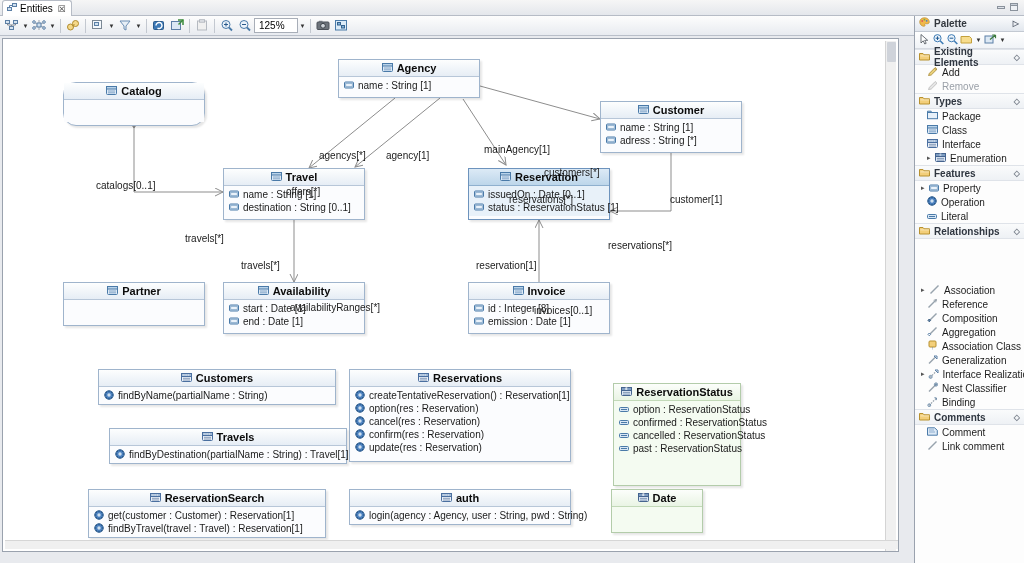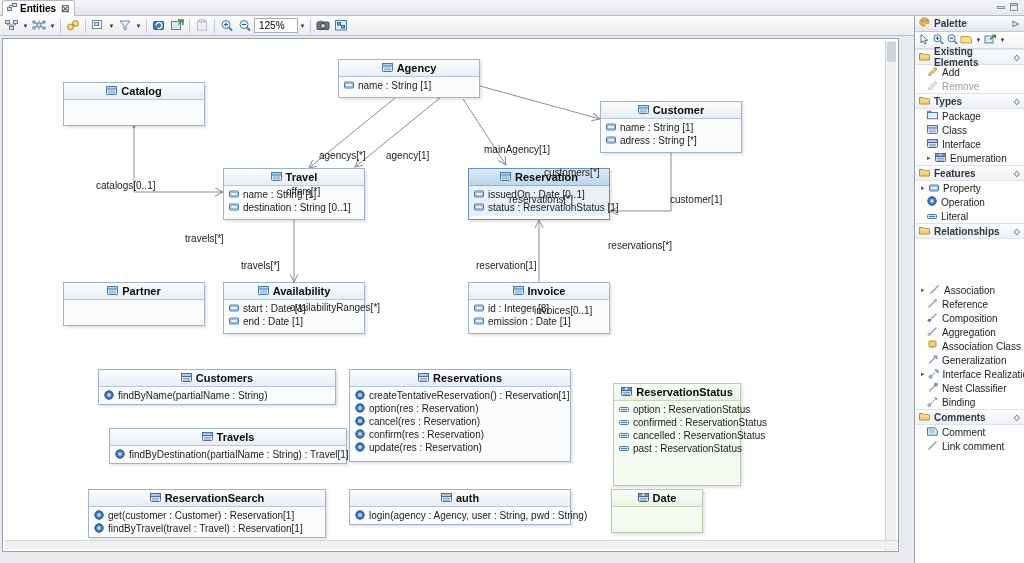--- a/index.html
+++ b/index.html
@@ -19,21 +19,21 @@
     background: linear-gradient(to bottom,#f6f6f6,#e4e7ec);
     border-bottom: 1px solid #b6bcc6;
   }
   .tab {
     position: absolute; left: 2px; top: 0px; height: 16px;
     display: flex; align-items: center; gap: 3px;
     padding: 0 5px 0 4px;
     background: #ffffff;
     border: 1px solid #b6bcc6; border-bottom: none;
     border-radius: 3px 3px 0 0;
-    font-size: 10px; font-weight: bold; color: #000;
+    font-size: 10px; font-weight: normal; color: #000;
   }
   .tab .close { font-size: 9px; color:#444; margin-left:2px; }
 
   
   .toolbar {
     position: absolute; left: 0; top: 16px; width: 914px; height: 20px;
     background: linear-gradient(to bottom,#fdfdfd,#e8ebf0);
     border-bottom: 1px solid #b9bfc9;
     display: flex; align-items: center; padding-left: 3px;
   }
@@ -307,21 +307,21 @@
 
           <path d="M291 181 L291 243" marker-end="url(#oarrow)"></path>
 
           <path d="M536 181 L536 243" marker-end="url(#oarrow)" transform="rotate(180 536 212)"></path>
 
           <path d="M668 114 L668 172 L607 172" marker-end="url(#oarrow)"></path>
         </g>
       </svg>
 
       <div id="boxes">
-          <div class="umlbox" style="left: 60px; top: 43px; width: 142px; height: 44px;">
+          <div class="umlbox" style="left: 60px; top: 43px; width: 142px; height: 44px; border-radius: 13px;">
             <div class="hdr">
               <span class="ic"><svg width="11" height="11" viewBox="0 0 11 11">
                   <rect x="0.5" y="1.5" width="10" height="8" rx="1" fill="#dce9f6" stroke="#4a7aa8"></rect>
                   <rect x="0.5" y="1.5" width="10" height="2.5" fill="#b9d3ea" stroke="#4a7aa8"></rect>
                   <path d="M2 6 H9 M2 7.8 H9" stroke="#6e96bd" stroke-width="0.8"></path>
                 </svg></span>
               <span>Catalog</span>
             </div>
             <div class="body empty"></div>
           </div>

